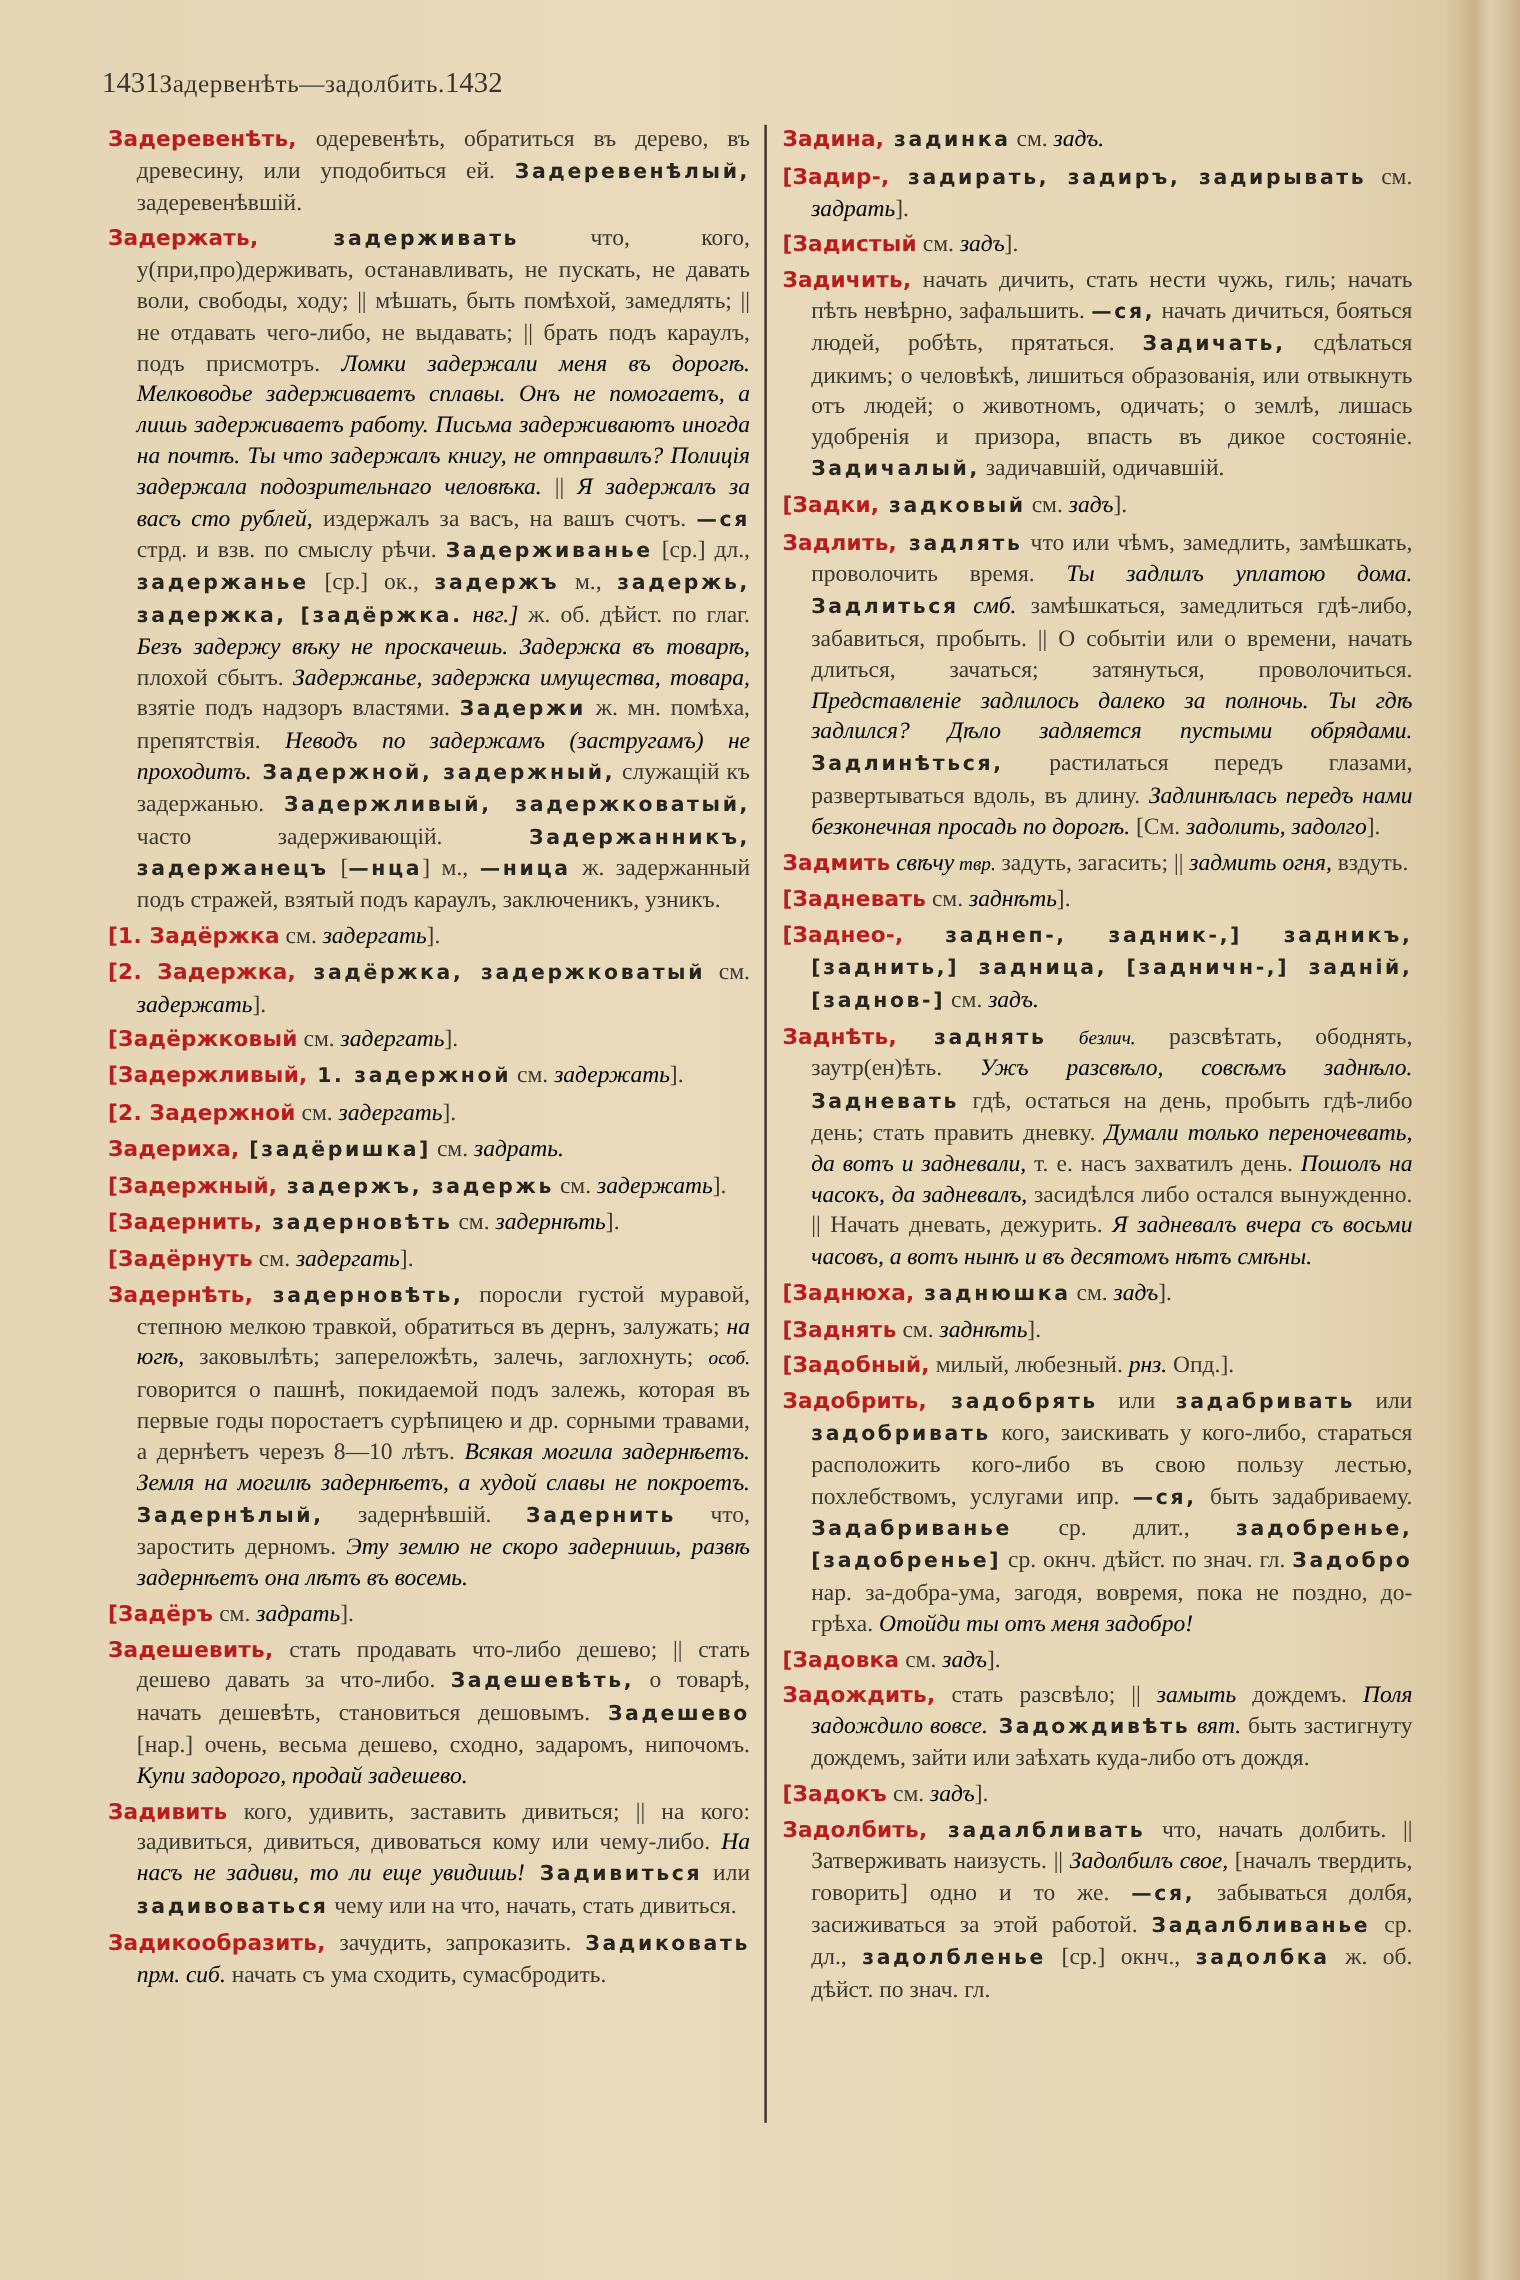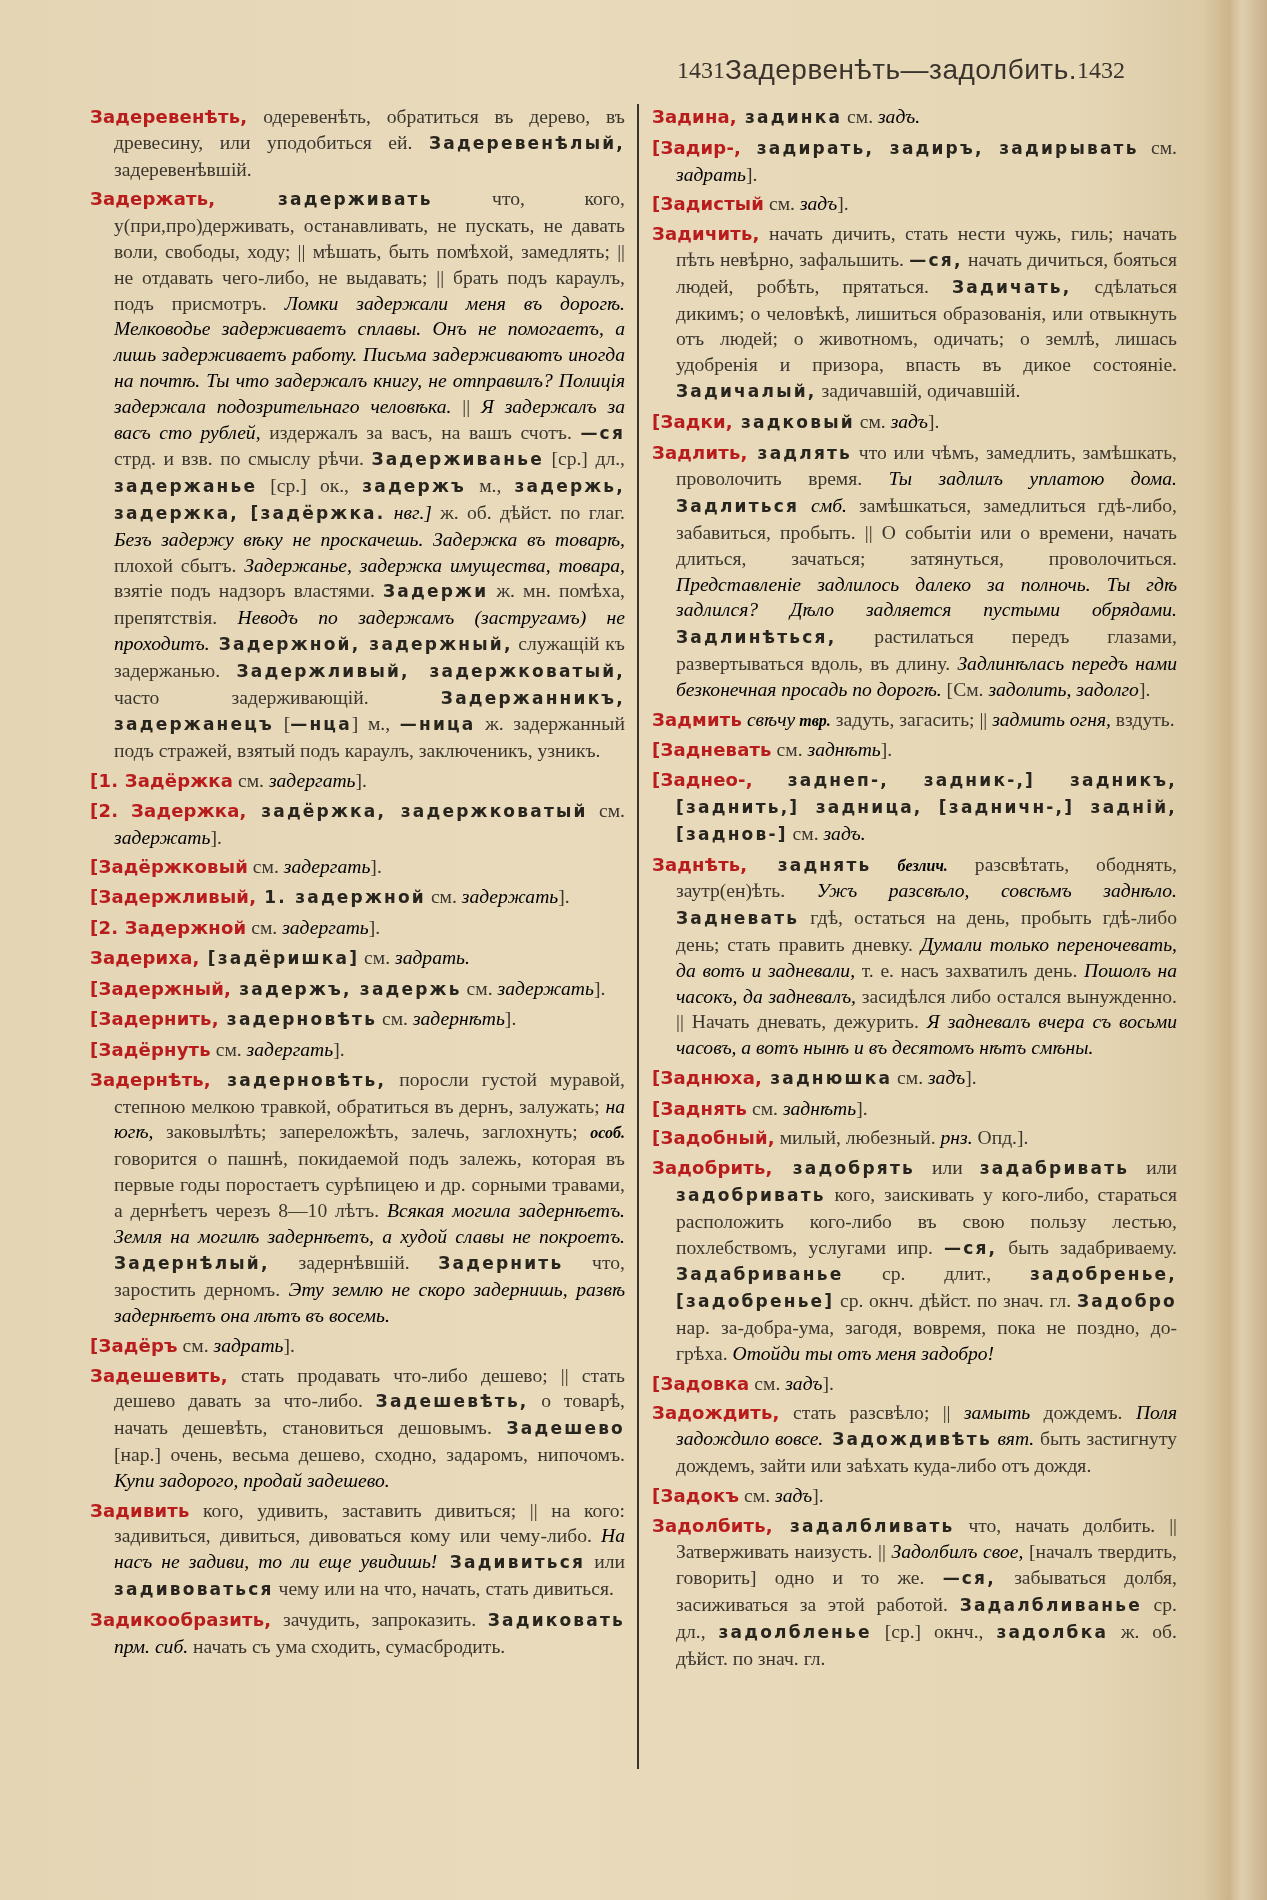--- a/index.html
+++ b/index.html
@@ -6,40 +6,40 @@
   body {
     width:1267px; height:1900px; overflow:hidden;
     background: linear-gradient(90deg, #e4d5b5 0%, #e8dabb 40%, #e6d7b6 85%, #dccaa5 95%, #cbb48c 97%, #e0cfae 98%, #c8b08a 100%);
     font-family: "DejaVu Serif", "Liberation Serif", serif;
     color:#2e2a24;
     position:relative;
   }
   .page { position:absolute; left:0; top:0; width:1267px; height:1900px; }
   .header {
     position:absolute; top:52px; left:85px; width:1040px; height:36px;
-    display:flex; align-items:center; justify-content:flex-end;
+    display:flex; align-items:center; justify-content:flex-start;
     font-family:"Liberation Serif", serif; font-size:24px; color:#3a342c;
   }
-  .header .title { font-family:Liberation Sans, sans-serif; font-size:28px; letter-spacing:0.5px; }
+  .header .title { font-family:Liberation Serif, serif; font-size:21px; letter-spacing:0.5px; }
   .col {
     position:absolute; top:104px;
     font-family:"Liberation Serif", serif;
     font-size:19.6px; line-height:25.8px;
     text-align:justify; color:#3b362e;
   }
   .col.left { left:90px; width:535px; }
   .col.right { left:652px; width:525px; }
   .divider {
     position:absolute; left:637px; top:104px; width:2px; height:1665px; background:#3a342c;
   }
   .entry { margin:0 0 4px 0; padding-left:24px; text-indent:-24px; }
   .hw { font-family:"DejaVu Sans", sans-serif; font-weight:bold; font-size:18px; letter-spacing:0.2px; color:#b91c1c; }
   .sp { font-family:"DejaVu Sans", sans-serif; font-weight:bold; font-size:17px; letter-spacing:2.2px; color:#28241e; }
   .it { font-style:italic; color:#000000; }
-  .sm { font-size:16px;font-weight:bold; }
+  .sm { font-size:16px; }
 </style>
 </head>
 <body>
 
 <div class="page">
   <div class="header">
     <span>1431</span>
     <span class="title">Задервенѣть—задолбить.</span>
     <span>1432</span>
   </div>

